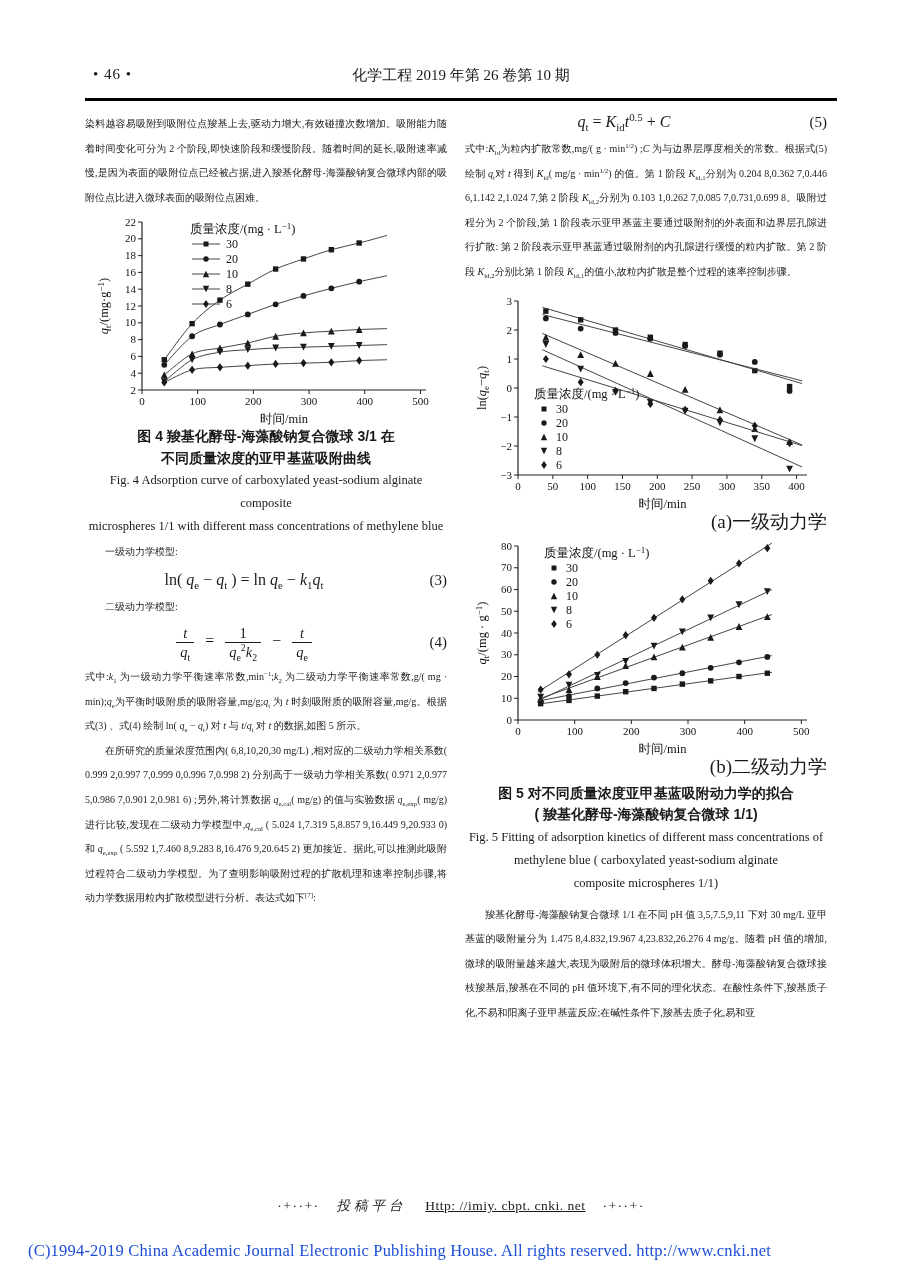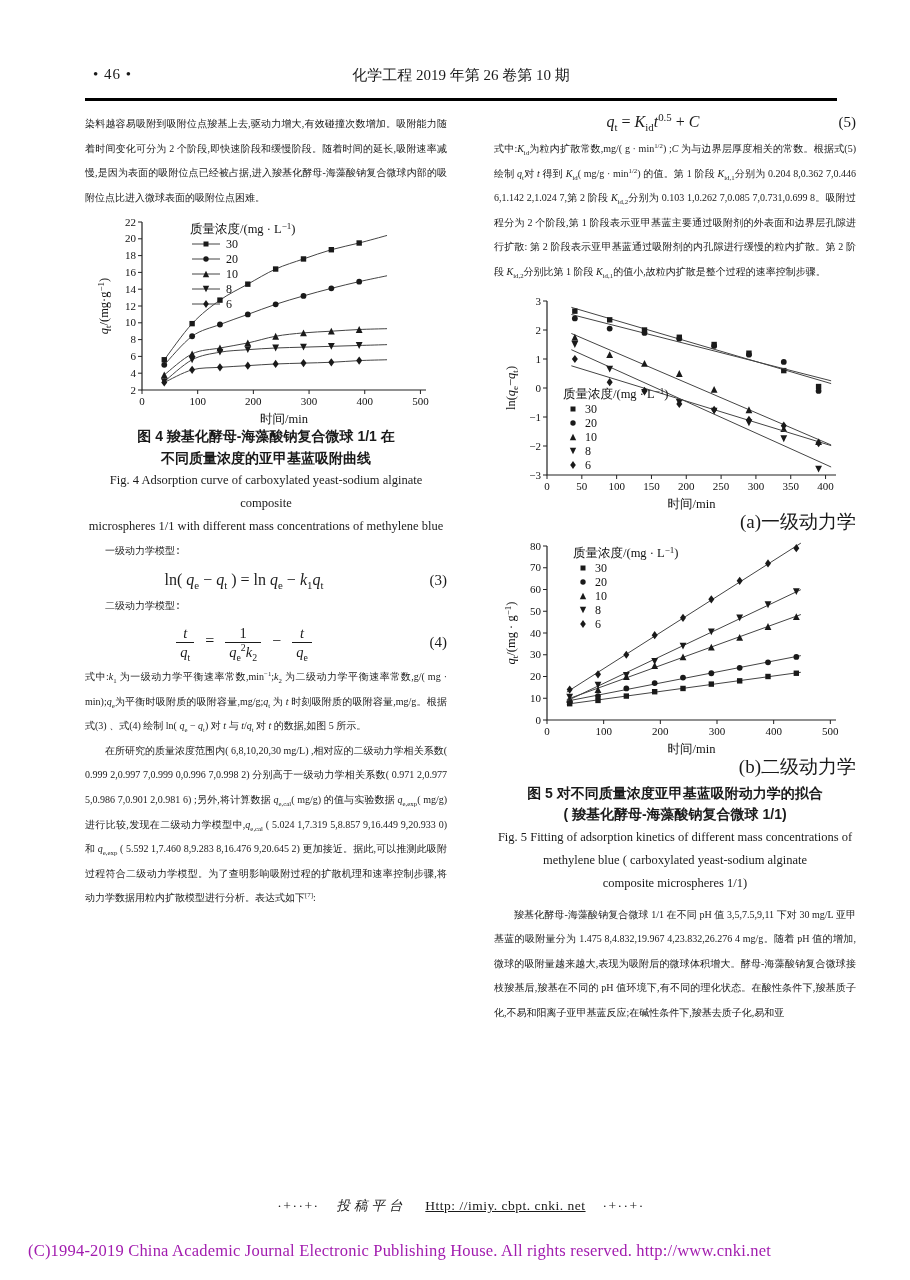--- a/index.html
+++ b/index.html
@@ -4,44 +4,44 @@
 <style>
   html,body{margin:0;padding:0;background:#fff;}
   .page{position:relative;width:910px;height:1280px;background:#fff;overflow:hidden;
         font-family:"Liberation Serif","DejaVu Serif",serif;color:#1a1a1a;}
   .pagehead{position:absolute;top:66px;left:85px;width:752px;height:24px;font-size:15px;}
   .pageno{position:absolute;left:8px;top:0;letter-spacing:1px;}
   .jtitle{position:absolute;left:0;right:0;text-align:center;}
   .headrule{position:absolute;top:98px;left:85px;width:752px;height:3px;background:#000;}
   .col{position:absolute;top:112px;width:362px;text-align:justify;}
   .colL{left:85px;}
-  .colR{left:494px;}
+  .colR{left:465px;}
   .body{margin:0;font-size:10px;line-height:24.6px;}
   .indent{text-indent:2em;}
   sub,sup{font-size:0.68em;line-height:0;}
   .body i,.equation i{font-family:"Liberation Serif","DejaVu Serif",serif;font-style:italic;}
   .fig{margin:4px 0 2px;}
   .chart{position:relative;margin:0 auto;}
   .capcn{text-align:center;font-family:"Liberation Sans","DejaVu Sans",sans-serif;
          font-weight:700;font-size:14px;line-height:21.5px;}
   .capen{text-align:center;font-size:12.5px;line-height:23px;font-family:Liberation Serif, serif;}
   .subcap{text-align:right;font-size:19px;line-height:21px;margin-bottom:6px;}
-  .modellabel{text-indent:2em;font-family:Liberation Mono, monospace;}
+  .modellabel{text-indent:2em;}
   .equation{display:flex;align-items:center;font-size:16px;margin:5px 0;line-height:1.25;}
   .eq-body{flex:1;text-align:center;}
   .eq-num{width:44px;text-align:right;font-size:15px;}
   .frac{display:inline-block;vertical-align:middle;text-align:center;font-size:14.5px;line-height:1.12;}
   .fn{display:block;border-bottom:1px solid #1a1a1a;padding:0 4px 1px;}
   .fd{display:block;padding:1px 4px 0;text-align:right;}
   .op{margin:0 7px;}
   .submitline{position:absolute;top:1197px;left:85px;width:752px;text-align:center;
               font-size:13.5px;letter-spacing:1.5px;}
   .flabel{font-style:italic;margin:0 14px 0 12px;letter-spacing:4px;}
   .furl{margin-right:12px;letter-spacing:0.5px;text-decoration:underline;}
-  .copyright{position:absolute;top:1241px;left:28px;font-size:16.5px;color:#a21caf;
+  .copyright{position:absolute;top:1241px;left:28px;font-size:16.5px;color:#1d4ed8;
              letter-spacing:0.2px;white-space:nowrap;}
   svg text{font-family:"Liberation Serif","DejaVu Serif",serif;}
 </style>
 </head>
 <body>
 
 <div class="page">
 
   <header class="pagehead">
     <span class="pageno">• 46 •</span>
@@ -153,21 +153,21 @@
               <text x="130" y="62" font-size="12" fill="#111">10</text>
               <line x1="96" y1="73" x2="124" y2="73" stroke="#444" stroke-width="1"></line>
               <path d="M110,76.2L113.2,69.8L106.8,69.8z" fill="#1a1a1a"></path>
               <text x="130" y="77" font-size="12" fill="#111">8</text>
               <line x1="96" y1="88" x2="124" y2="88" stroke="#444" stroke-width="1"></line>
               <path d="M110,84.1L112.8,88L110,91.9L107.2,88z" fill="#1a1a1a"></path>
               <text x="130" y="92" font-size="12" fill="#111">6</text>
             </g>
           </svg></div>
       <figcaption>
-        <div class="capcn">图 4  羧基化酵母-海藻酸钠复合微球 1/1 在</div>
+        <div class="capcn">图 4  羧基化酵母-海藻酸钠复合微球 3/1 在</div>
         <div class="capcn">不同质量浓度的亚甲基蓝吸附曲线</div>
         <div class="capen">Fig. 4  Adsorption curve of carboxylated yeast-sodium alginate composite</div>
         <div class="capen">microspheres 1/1 with different mass concentrations of methylene blue</div>
       </figcaption>
     </figure>
 
     <p class="body modellabel">一级动力学模型:</p>
 
     <div class="equation">
       <span class="eq-body">ln( <i>q</i><sub>e</sub> − <i>q</i><sub>t</sub> )  = ln <i>q</i><sub>e</sub> − <i>k</i><sub>1</sub><i>q</i><sub>t</sub></span>

